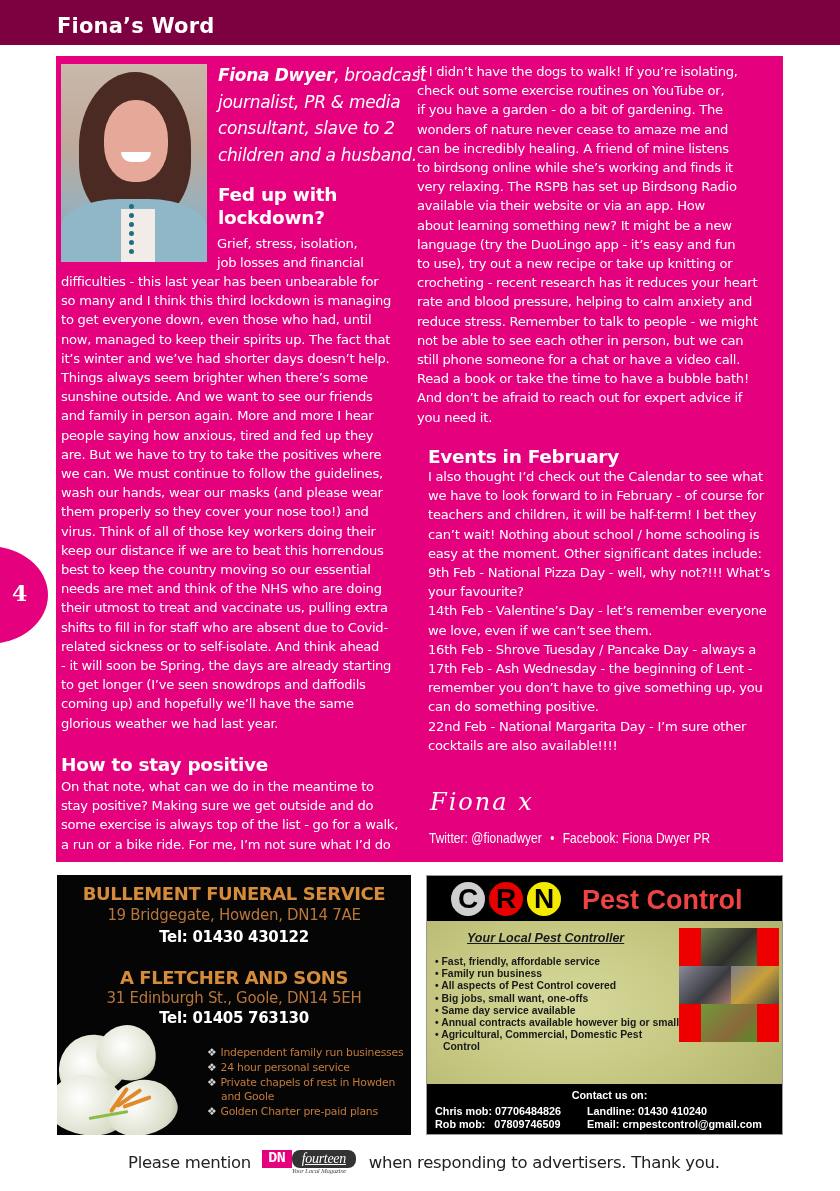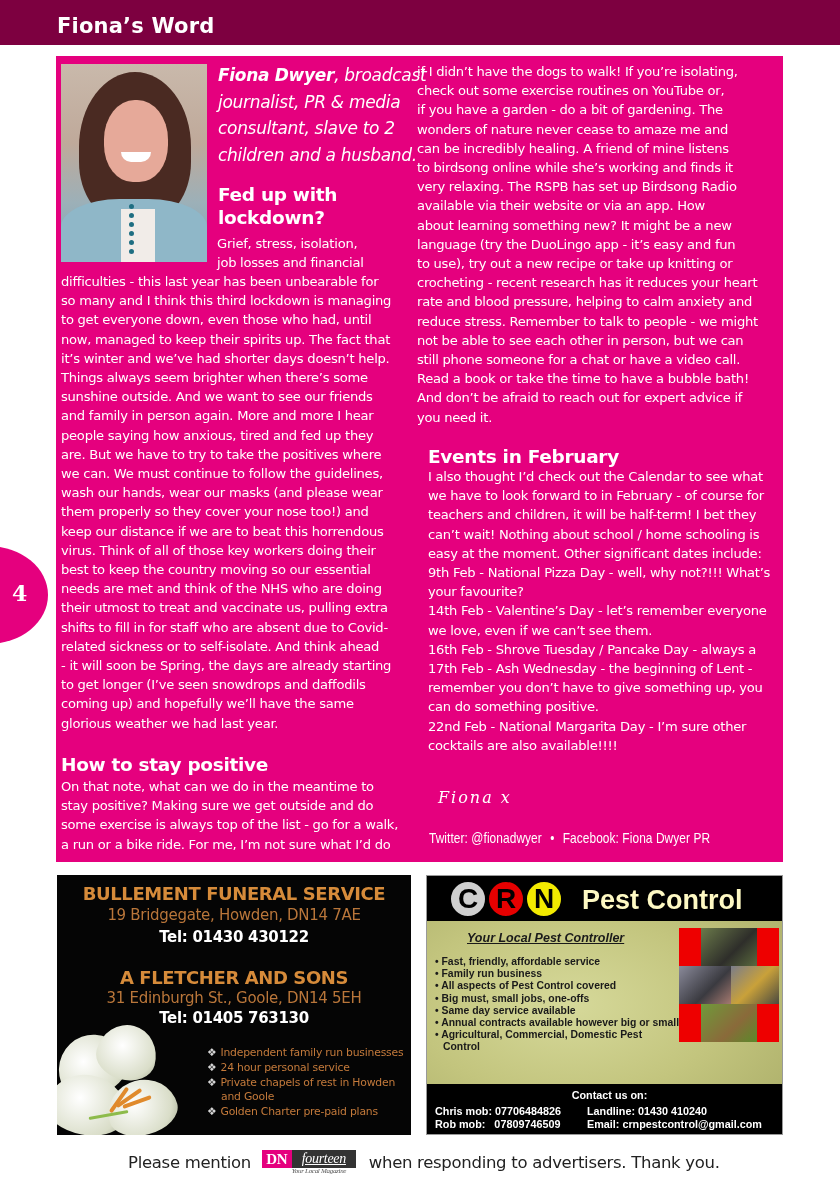--- a/index.html
+++ b/index.html
@@ -28,53 +28,53 @@
   .intro b { font-weight: bold; font-style: italic; }
 
   .heading { position: absolute; color: #fff; font-family: "DejaVu Sans", sans-serif; font-weight: bold; font-size: 18.5px; line-height: 23px; letter-spacing: -0.3px; }
 
   .col-left-a { position: absolute; left: 217px; top: 234px; }
   .col-left-b { position: absolute; left: 61px; top: 272px; }
   .col-left-c { position: absolute; left: 61px; top: 777px; }
   .col-right-a { position: absolute; left: 417px; top: 62px; }
   .col-right-b { position: absolute; left: 428px; top: 467px; }
 
-  .signature { position: absolute; left: 430px; top: 788px; color: #fff; font-family: "DejaVu Serif", serif; font-style: italic; font-size: 16px; letter-spacing: 2px; font-weight: 300; margin-left: 8px; }
+  .signature { position: absolute; left: 430px; top: 788px; color: #fff; font-family: "DejaVu Serif", serif; font-style: italic; font-size: 24px; letter-spacing: 2px; font-weight: 300; }
   .social { position: absolute; left: 429px; top: 830px; color: #fff; font-family: "Liberation Sans", sans-serif; font-size: 14.5px; transform: scaleX(0.82); transform-origin: left; letter-spacing: 0.1px; }
 
   
   .ad-funeral { position: absolute; left: 57px; top: 875px; width: 354px; height: 260px; background: #050505; overflow: hidden; }
   .ad-funeral .line { position: absolute; left: 0; width: 354px; text-align: center; font-family: "DejaVu Sans", sans-serif; }
   .f-name { font-weight: bold; color: #d68b3a; font-size: 18px; letter-spacing: -0.4px; }
   .f-addr { color: #b9763a; font-size: 15px; letter-spacing: -0.3px; }
   .f-tel { color: #fff; font-size: 15px; font-weight: bold; letter-spacing: -0.3px; }
   .lily { position: absolute; left: -10px; top: 150px; width: 150px; height: 120px; }
   .lily .petal { position: absolute; background: radial-gradient(circle at 40% 40%, #ffffff, #d9ddc8 70%, #9fa58c); border-radius: 50% 50% 50% 50% / 60% 60% 40% 40%; }
   .lily .stamen { position: absolute; width: 4px; height: 30px; background: #e08a2c; border-radius: 2px; }
   .f-bullet { position: absolute; left: 150px; color: #c47a3b; font-family: "DejaVu Sans", sans-serif; font-size: 10.8px; line-height: 14px; letter-spacing: -0.2px; white-space: nowrap; }
   .f-bullet .diamond { color: #d6d6d6; margin-right: 4px; }
 
   
   .ad-pest { position: absolute; left: 426px; top: 875px; width: 357px; height: 260px; border: 1px solid #999; overflow: hidden;
     background: radial-gradient(ellipse at 40% 50%, #d6d99a 0%, #c3c57e 50%, #a8ab66 100%); }
   .pest-top { position: absolute; left: 0; top: 0; width: 357px; height: 45px; background: #000; }
   .pest-circle { position: absolute; top: 4px; width: 38px; height: 38px; border-radius: 50%; border: 2px solid #000; text-align: center; line-height: 34px; font-family: "Liberation Sans", sans-serif; font-weight: bold; font-size: 28px; color: #000; }
-  .pest-title { position: absolute; left: 155px; top: 9px; color: #fef9c3; font-family: "Liberation Sans", sans-serif; font-weight: bold; font-size: 27px; }
+  .pest-title { position: absolute; left: 155px; top: 9px; color: #ef4444; font-family: "Liberation Sans", sans-serif; font-weight: bold; font-size: 27px; }
   .pest-sub { position: absolute; left: 40px; top: 55px; font-family: "Liberation Sans", sans-serif; font-weight: bold; font-style: italic; font-size: 12.5px; text-decoration: underline; color: #1a1a1a; }
   .pest-list { position: absolute; left: 8px; top: 80px; font-family: "Liberation Sans", sans-serif; font-weight: bold; font-size: 10.4px; line-height: 12.2px; color: #1a1a1a; }
   .pest-list div { padding-left: 8px; text-indent: -8px; width: 245px; }
   .pest-images { position: absolute; left: 252px; top: 52px; width: 100px; height: 114px; background: #e00; }
   .pest-img { position: absolute; }
   .pest-bottom { position: absolute; left: 0; top: 208px; width: 357px; height: 52px; background: #000; color: #fff; font-family: "Liberation Sans", sans-serif; font-weight: bold; font-size: 10.8px; }
   .pest-bottom .center { position: absolute; left: 0; width: 357px; top: 5px; text-align: center; padding-left: 8px; }
 
   .footer { position: absolute; left: 128px; top: 1150px; font-family: "DejaVu Sans", sans-serif; font-size: 16.5px; color: #222; letter-spacing: -0.3px; white-space: nowrap; }
   .footer-logo { display: inline-block; vertical-align: middle; position: relative; width: 96px; height: 26px; margin: 0 6px; }
-  .logo-dn { position: absolute; left: 0; top: 0; width: 30px; height: 18px; background: #e5007e; color: #fff; font-family: Liberation Serif, serif; font-weight: bold; font-size: 15px; line-height: 18px; text-align: center; }
-  .logo-fourteen { position: absolute; left: 30px; top: 0; width: 64px; height: 18px; background: #333; color: #fff; font-family: "Liberation Serif", serif; font-style: italic; font-size: 14px; line-height: 18px; text-align: center; text-decoration: underline; }
+  .logo-dn { position: absolute; left: 0; top: 0; width: 30px; height: 18px; background: #e5007e; color: #fff; font-family: Liberation Mono, monospace; font-weight: bold; font-size: 15px; line-height: 18px; text-align: center; }
+  .logo-fourteen { position: absolute; left: 30px; top: 0; width: 64px; height: 18px; background: #333; color: #fff; font-family: "Liberation Serif", serif; font-style: italic; font-size: 14px; line-height: 18px; text-align: center; text-decoration: underline; border-radius: 8px; }
   .logo-tag { position: absolute; left: 30px; top: 17px; font-family: "Liberation Serif", serif; font-style: italic; font-size: 7px; color: #555; }
 </style>
 </head>
 <body>
 
 <div class="header-bar" style="background: rgb(125, 0, 64);">
   <div class="header-title">Fiona’s Word</div>
 </div>
 
 <div class="pink-box" style="background: rgb(229, 0, 126);"></div>
@@ -115,22 +115,22 @@
     <div>now, managed to keep their spirits up.  The fact that</div>
     <div>it’s winter and we’ve had shorter days doesn’t help.</div>
     <div>Things always seem brighter when there’s some</div>
     <div>sunshine outside.  And we want to see our friends</div>
     <div>and family in person again.  More and more I hear</div>
     <div>people saying how anxious, tired and fed up they</div>
     <div>are.  But we have to try to take the positives where</div>
     <div>we can.  We must continue to follow the guidelines,</div>
     <div>wash our hands, wear our masks (and please wear</div>
     <div>them properly so they cover your nose too!) and</div>
+    <div>virus.  Think of all of those key workers doing their</div>
     <div>keep our distance if we are to beat this horrendous</div>
-    <div>virus.  Think of all of those key workers doing their</div>
     <div>best to keep the country moving so our essential</div>
     <div>needs are met and think of the NHS who are doing</div>
     <div>their utmost to treat and vaccinate us, pulling extra</div>
     <div>shifts to fill in for staff who are absent due to Covid-</div>
     <div>related sickness or to self-isolate.  And think ahead</div>
     <div>- it will soon be Spring, the days are already starting</div>
     <div>to get longer (I’ve seen snowdrops and daffodils</div>
     <div>coming up) and hopefully we’ll have the same</div>
     <div>glorious weather we had last year.</div>
   </div>
@@ -222,21 +222,21 @@
     <div class="pest-circle" id="pc0" style="left: 22px; background: rgb(207, 207, 207);">C</div>
     <div class="pest-circle" id="pc1" style="left: 60px; background: rgb(230, 0, 0);">R</div>
     <div class="pest-circle" id="pc2" style="left: 98px; background: rgb(243, 234, 0);">N</div>
     <div class="pest-title">Pest Control</div>
   </div>
   <div class="pest-sub">Your Local Pest Controller</div>
   <div class="pest-list" id="pest-list">
       <div>• Fast, friendly, affordable service</div>
       <div>• Family run business</div>
       <div>• All aspects of Pest Control covered</div>
-      <div>• Big must, small jobs, one-offs</div>
+      <div>• Big jobs, small want, one-offs</div>
       <div>• Same day service available</div>
       <div>• Annual contracts available however big or small</div>
       <div>• Agricultural, Commercial, Domestic Pest Control</div>
     </div>
 
   <div class="pest-images">
     <div class="pest-img" style="left:22px; top:0; width:56px; height:38px; background:linear-gradient(135deg,#6b7a4a,#2e2e2a 60%,#5a6a3e);"></div>
     <div class="pest-img" style="left:0; top:38px; width:52px; height:38px; background:linear-gradient(135deg,#8a8a9a,#3a3a40 60%,#a57a70);"></div>
     <div class="pest-img" style="left:52px; top:38px; width:48px; height:38px; background:linear-gradient(135deg,#7a7d8a,#c9a13a 50%,#4a4a40);"></div>
     <div class="pest-img" style="left:22px; top:76px; width:56px; height:38px; background:linear-gradient(135deg,#6f9a3a,#8a6a3a 60%,#5a8a2a);"></div>

